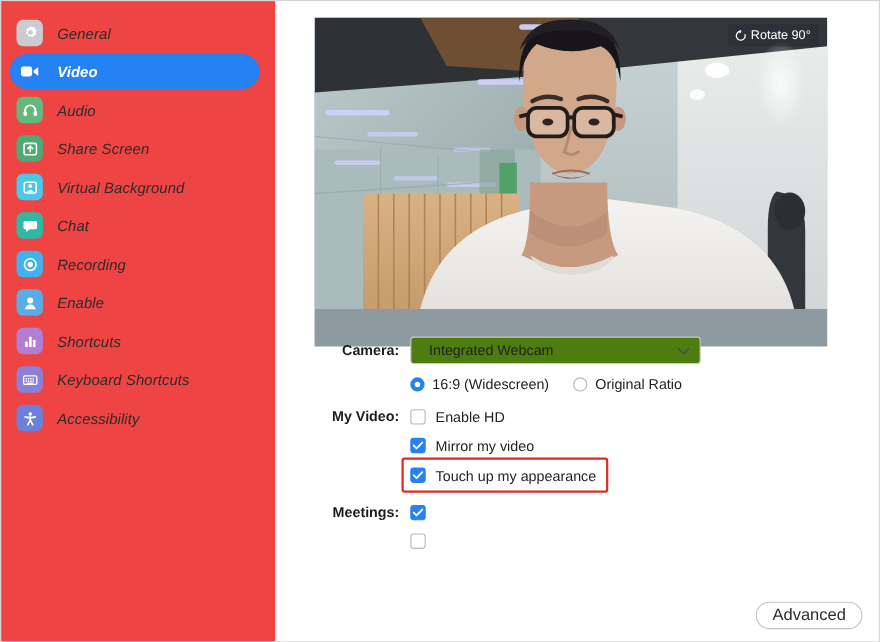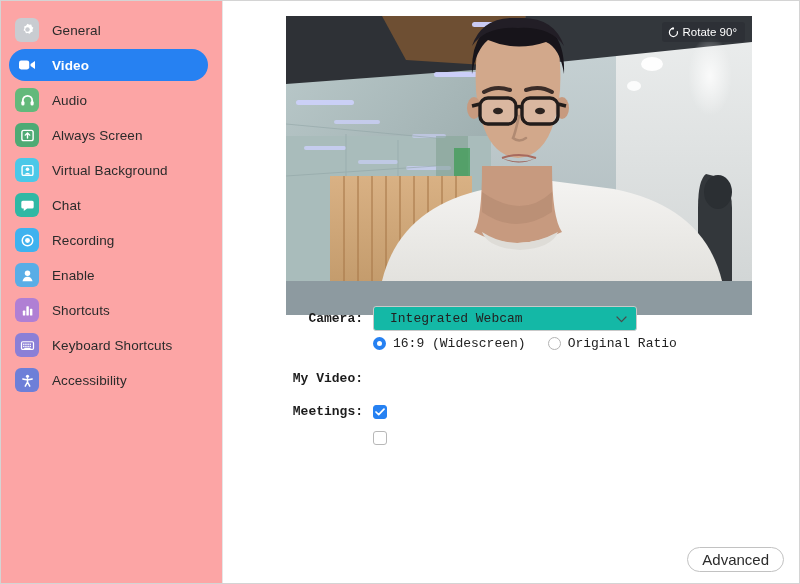--- a/index.html
+++ b/index.html
@@ -19,26 +19,27 @@
     border: 1px solid #d4d4d4;
     box-sizing: border-box;
     overflow: hidden;
   }
 
   
   .sidebar {
     position: absolute;
     left: 0;
     top: 0;
-    width: 222px;
+    width: 250px;
     height: 584px;
-    background: #fca5a5;
+    background: #ef4444;
     border-right: 1px solid #e6e6e6;
     box-sizing: border-box;
     padding-top: 10px;
+    font-style: italic;
   }
   .nav-item {
     position: relative;
     display: flex;
     align-items: center;
     height: 32px;
     margin: 3px 14px 3px 8px;
     border-radius: 16px;
     padding-left: 6px;
     box-sizing: border-box;
@@ -111,62 +112,61 @@
   .form {
     position: absolute;
     left: 0;
     top: 305px;
     right: 0;
   }
   .row {
     display: flex;
     align-items: flex-start;
     min-height: 26px;
-    font-family: Liberation Mono, monospace;
   }
   .row-label {
     width: 149px;
     text-align: right;
     padding-right: 10px;
     font-size: 13px;
     font-weight: bold;
     color: #1c1c1c;
     line-height: 26px;
     box-sizing: border-box;
     flex: 0 0 149px;
   }
   .row-field { flex: 1 1 auto; }
 
   .select {
     position: relative;
     width: 264px;
     height: 25px;
     border: 1px solid #c9c9c9;
     border-radius: 3px;
-    background: #14b8a6;
+    background: #4d7c0f;
     box-sizing: border-box;
     display: flex;
     align-items: center;
     cursor: pointer;
   }
   .select-value {
     font-size: 13px;
     color: #222;
     padding-left: 16px;
   }
   .select-chev {
     position: absolute;
     right: 9px;
     top: 50%;
     transform: translateY(-50%);
   }
 
   .radio-line {
     display: flex;
-    align-items: flex-start;
+    align-items: center;
     height: 26px;
     margin-top: 5px;
   }
   .radio-opt {
     display: flex;
     align-items: center;
     cursor: pointer;
     margin-right: 22px;
   }
   .radio {
@@ -286,21 +286,21 @@
           </span>
           <span class="nav-label">Audio</span>
         </div>
         <div class="nav-item">
           <span class="nav-icon" style="background: rgb(78, 170, 116);">
             <svg width="15" height="15" viewBox="0 0 16 16">
               <rect x="2" y="2.5" width="12" height="11" rx="2" fill="none" stroke="#ffffff" stroke-width="1.5"></rect>
               <path d="M8 10.6 L8 5.4 M5.6 7.6 L8 5.2 L10.4 7.6" fill="none" stroke="#ffffff" stroke-width="1.5" stroke-linecap="round" stroke-linejoin="round"></path>
             </svg>
           </span>
-          <span class="nav-label">Always Screen</span>
+          <span class="nav-label">Share Screen</span>
         </div>
         <div class="nav-item">
           <span class="nav-icon" style="background: rgb(75, 200, 232);">
             <svg width="15" height="15" viewBox="0 0 16 16">
               <rect x="2.2" y="2.8" width="11.6" height="10.4" rx="1.6" fill="none" stroke="#ffffff" stroke-width="1.5"></rect>
               <circle cx="8" cy="6.6" r="1.9" fill="#ffffff"></circle>
               <path d="M4.6 12.2 q3.4 -3.6 6.8 0 z" fill="#ffffff"></path>
             </svg>
           </span>
           <span class="nav-label">Virtual Background</span>
@@ -532,20 +532,42 @@
               <div class="radio-opt">
                 <span class="radio"></span>
                 <span class="opt-label">Original Ratio</span>
               </div>
             </div>
         </div>
       </div>
 
       <div class="row" style="margin-top:4px">
         <div class="row-label">My Video:</div>
+        <div class="row-field" id="myvideo-options">
+            <div class="check-line">
+              <span class="cb"></span>
+              <span class="opt-label">Enable HD</span>
+            </div>
+            <div class="check-line">
+              <span class="cb checked">
+                <svg width="10" height="8" viewBox="0 0 10 8">
+                  <path d="M1 4 L3.7 6.6 L9 1.2" fill="none" stroke="#ffffff" stroke-width="1.7" stroke-linecap="round" stroke-linejoin="round"></path>
+                </svg>
+              </span>
+              <span class="opt-label">Mirror my video</span>
+            </div>
+            <div class="check-line highlight">
+              <span class="cb checked">
+                <svg width="10" height="8" viewBox="0 0 10 8">
+                  <path d="M1 4 L3.7 6.6 L9 1.2" fill="none" stroke="#ffffff" stroke-width="1.7" stroke-linecap="round" stroke-linejoin="round"></path>
+                </svg>
+              </span>
+              <span class="opt-label">Touch up my appearance</span>
+            </div>
+          </div>
       </div>
 
       <div class="row" style="margin-top:7px">
         <div class="row-label">Meetings:</div>
         <div class="row-field" id="meetings-options">
             <div class="check-line">
               <span class="cb checked">
                 <svg width="10" height="8" viewBox="0 0 10 8">
                   <path d="M1 4 L3.7 6.6 L9 1.2" fill="none" stroke="#ffffff" stroke-width="1.7" stroke-linecap="round" stroke-linejoin="round"></path>
                 </svg>

